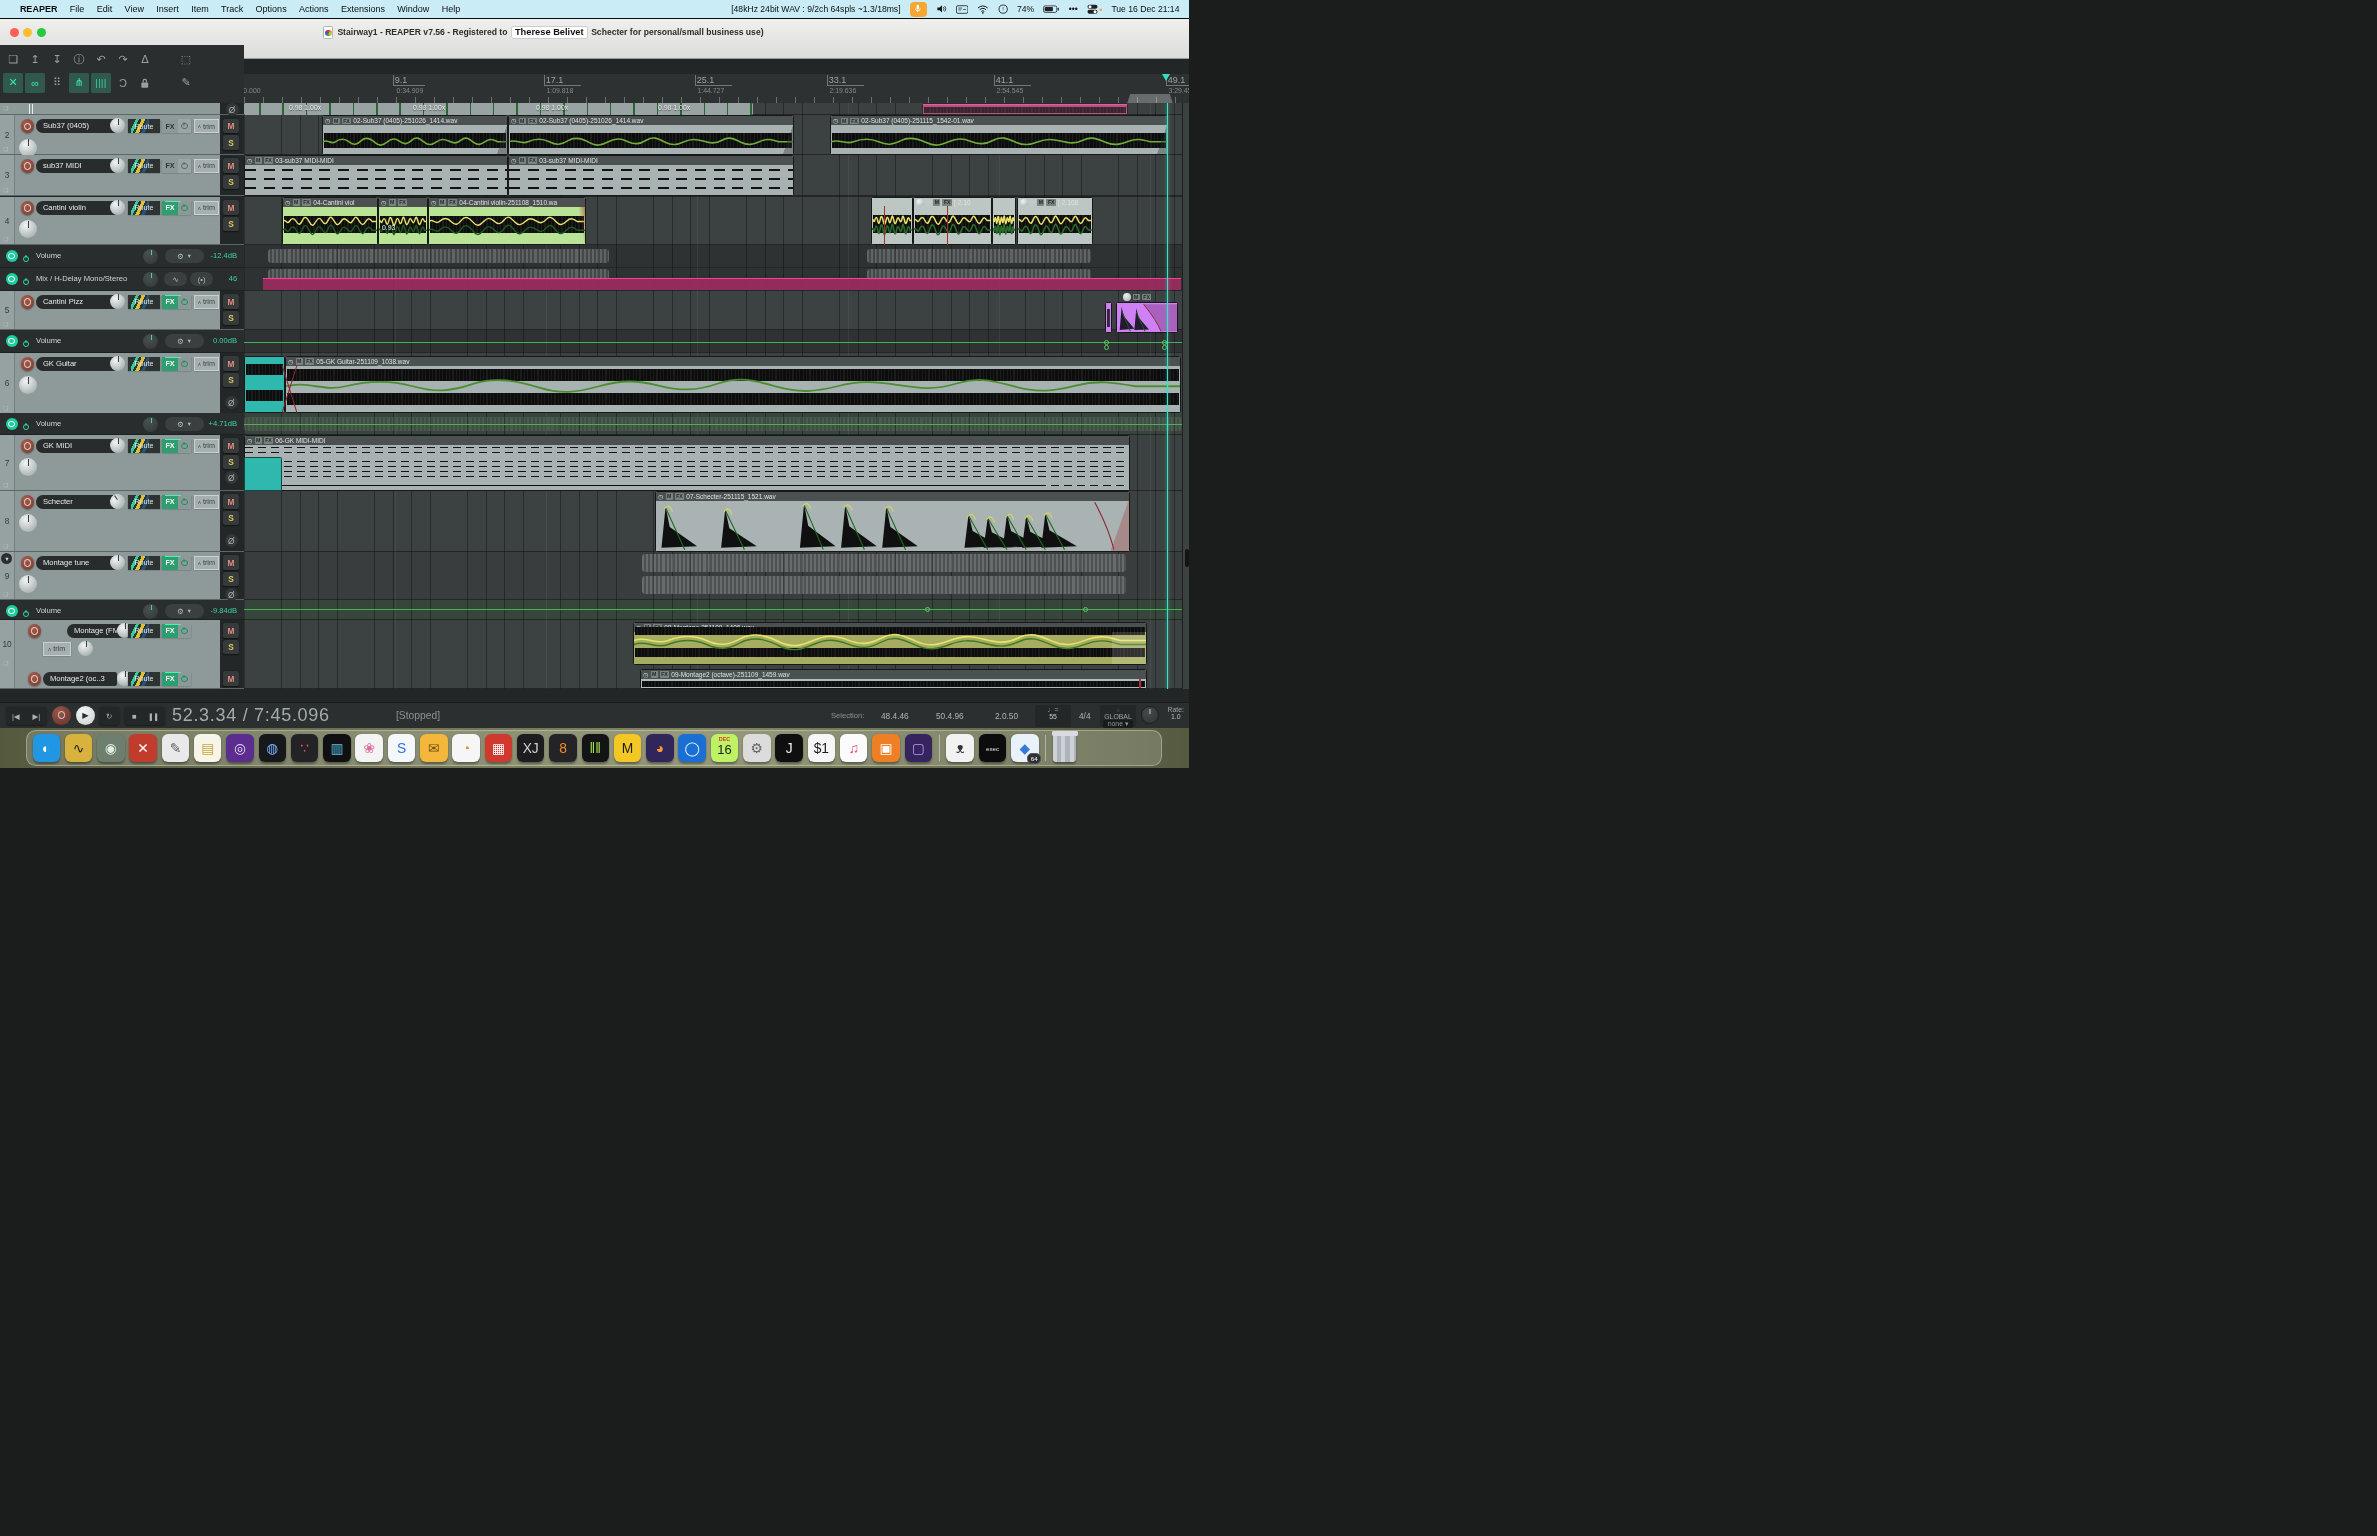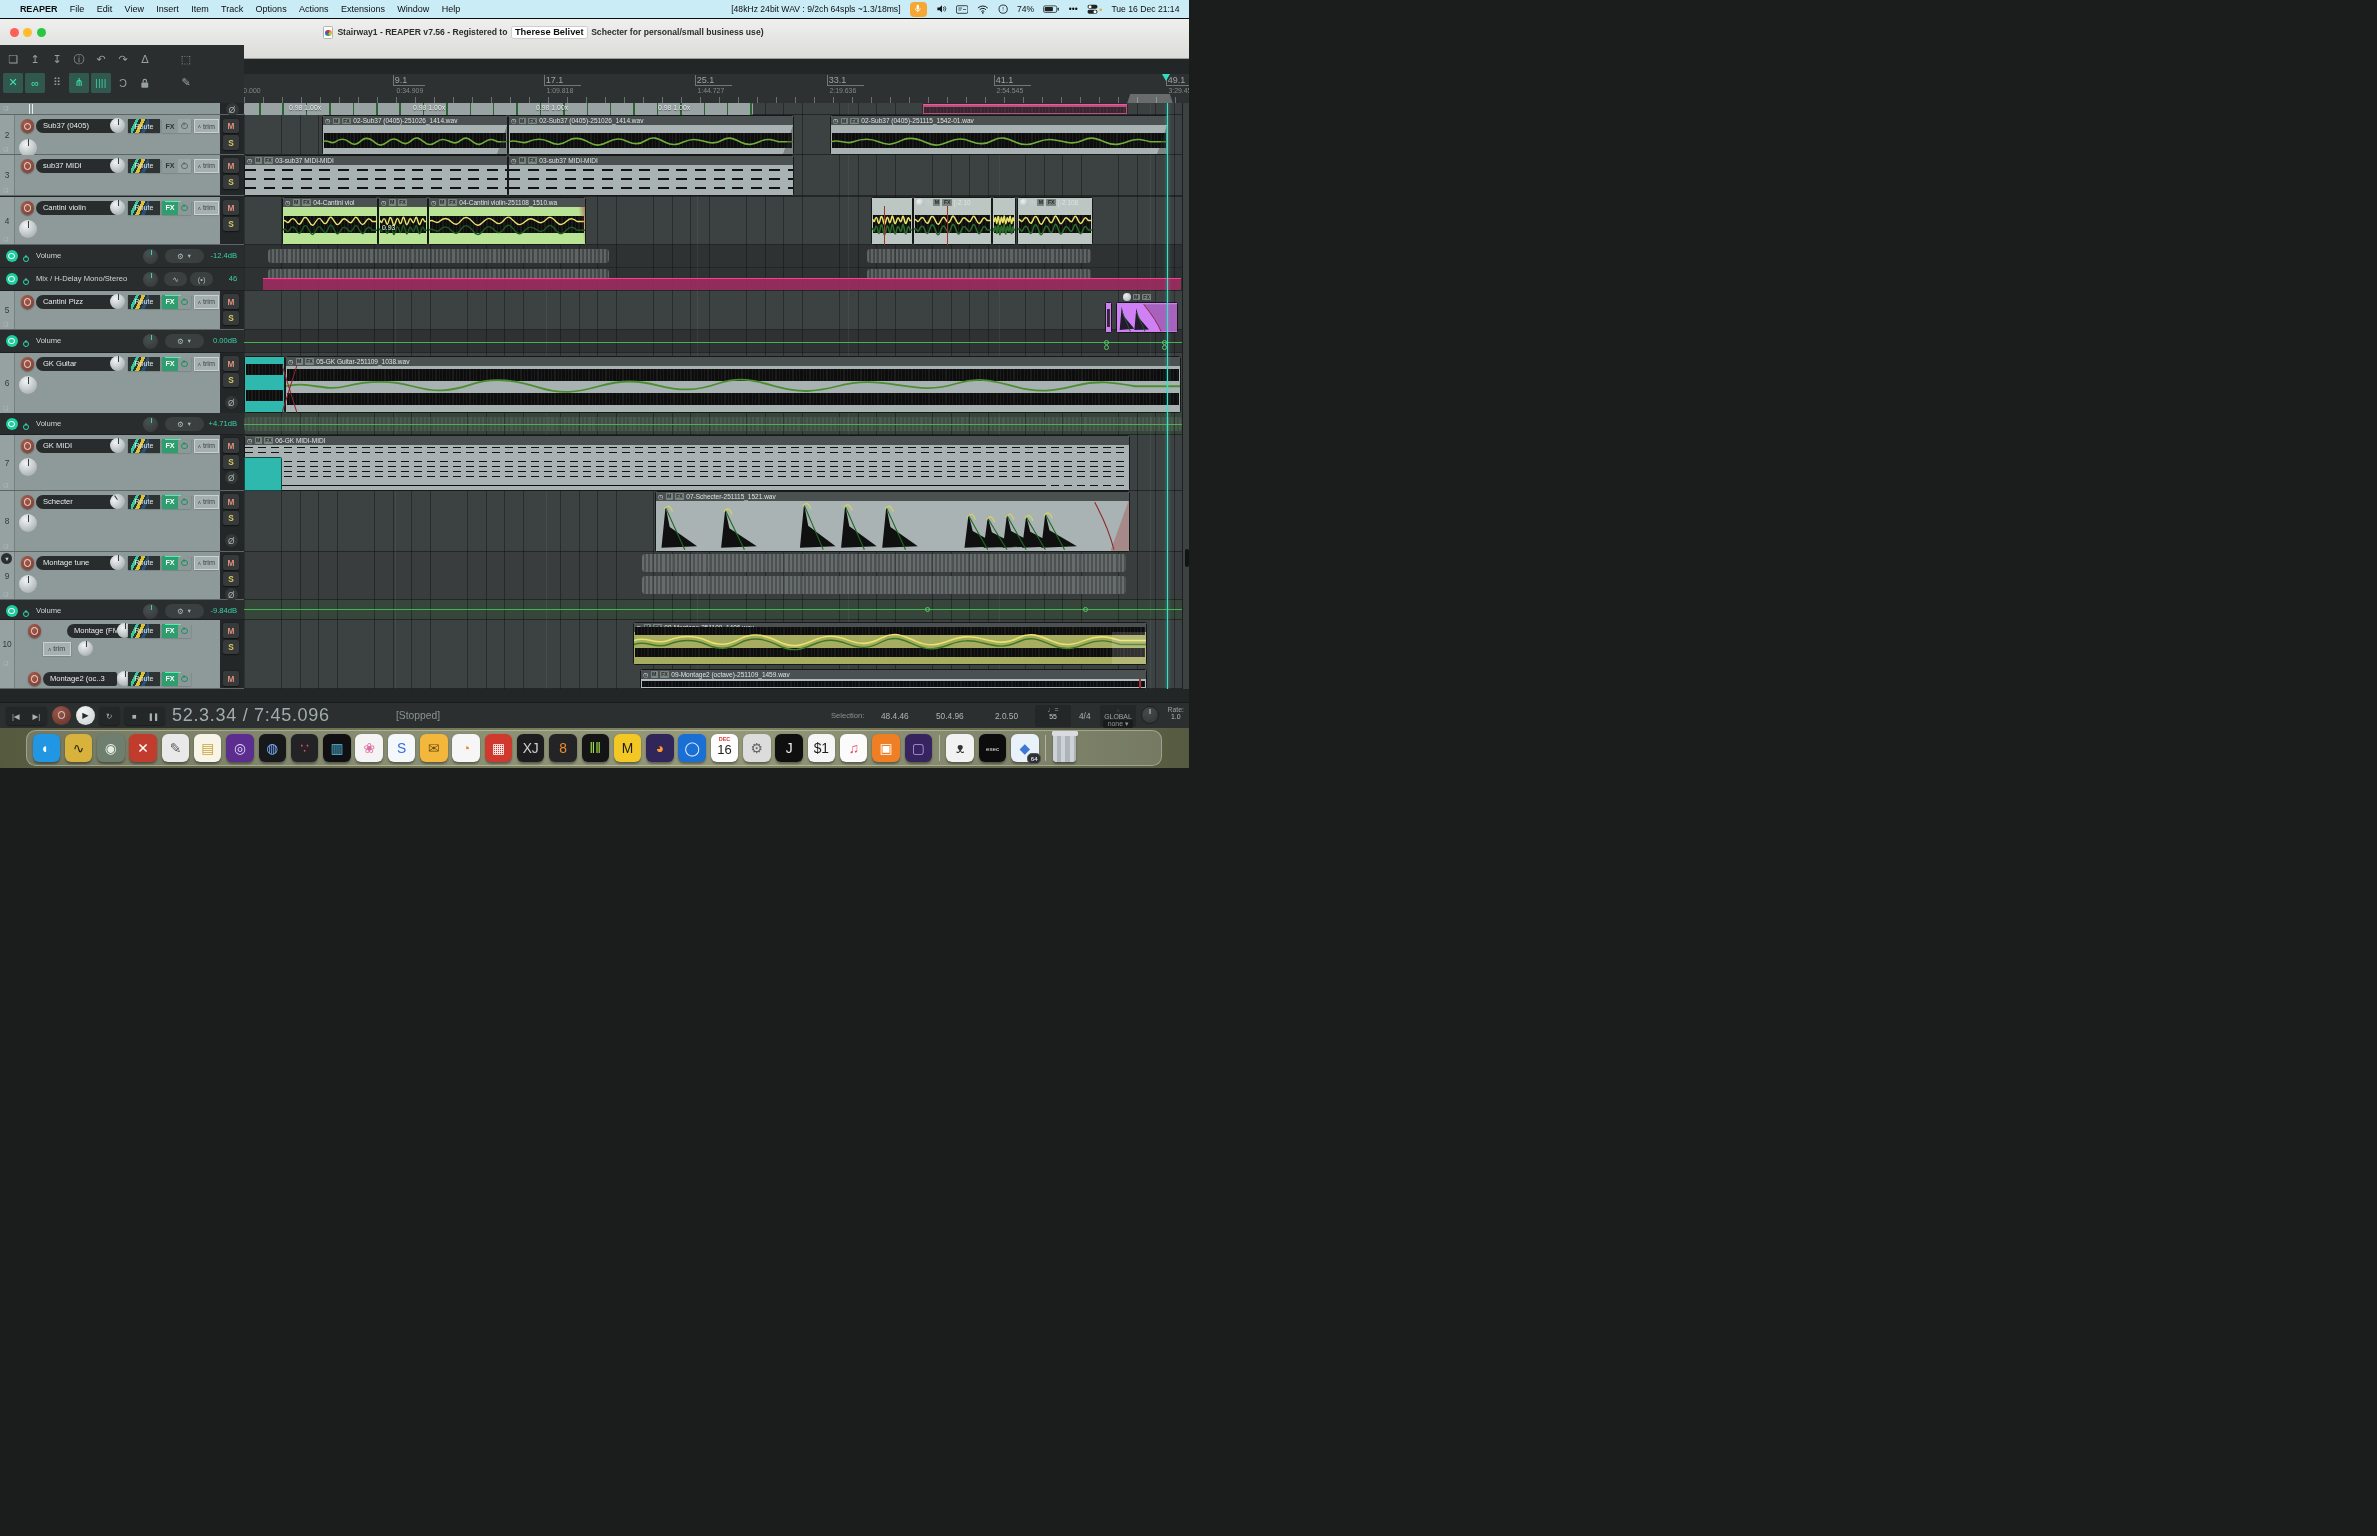--- a/index.html
+++ b/index.html
@@ -1021,21 +1021,21 @@
       </div>
       <div class="dicon" style="background: rgb(243, 200, 36); color: rgb(29, 29, 29);">
         <span>M</span>
       </div>
       <div class="dicon" style="background: rgb(48, 38, 90); color: rgb(255, 154, 46);">
         <span>◕</span>
       </div>
       <div class="dicon" style="background: rgb(26, 111, 212); color: rgb(234, 244, 255);">
         <span>◯</span>
       </div>
-      <div class="dicon" style="background: #ffffff; color: rgb(34, 34, 34);">
+      <div class="dicon" style="background: #bef264; color: rgb(34, 34, 34);">
         <span class="cal-top">DEC</span>
         <span class="cal-num">16</span>
       </div>
       <div class="dicon" style="background: rgb(220, 220, 220); color: rgb(102, 102, 102);">
         <span>⚙</span>
       </div>
       <div class="dicon" style="background: rgb(15, 15, 16); color: rgb(240, 240, 240);">
         <span>J</span>
       </div>
       <div class="dicon" style="background: rgb(246, 246, 246); color: rgb(29, 29, 29);">

